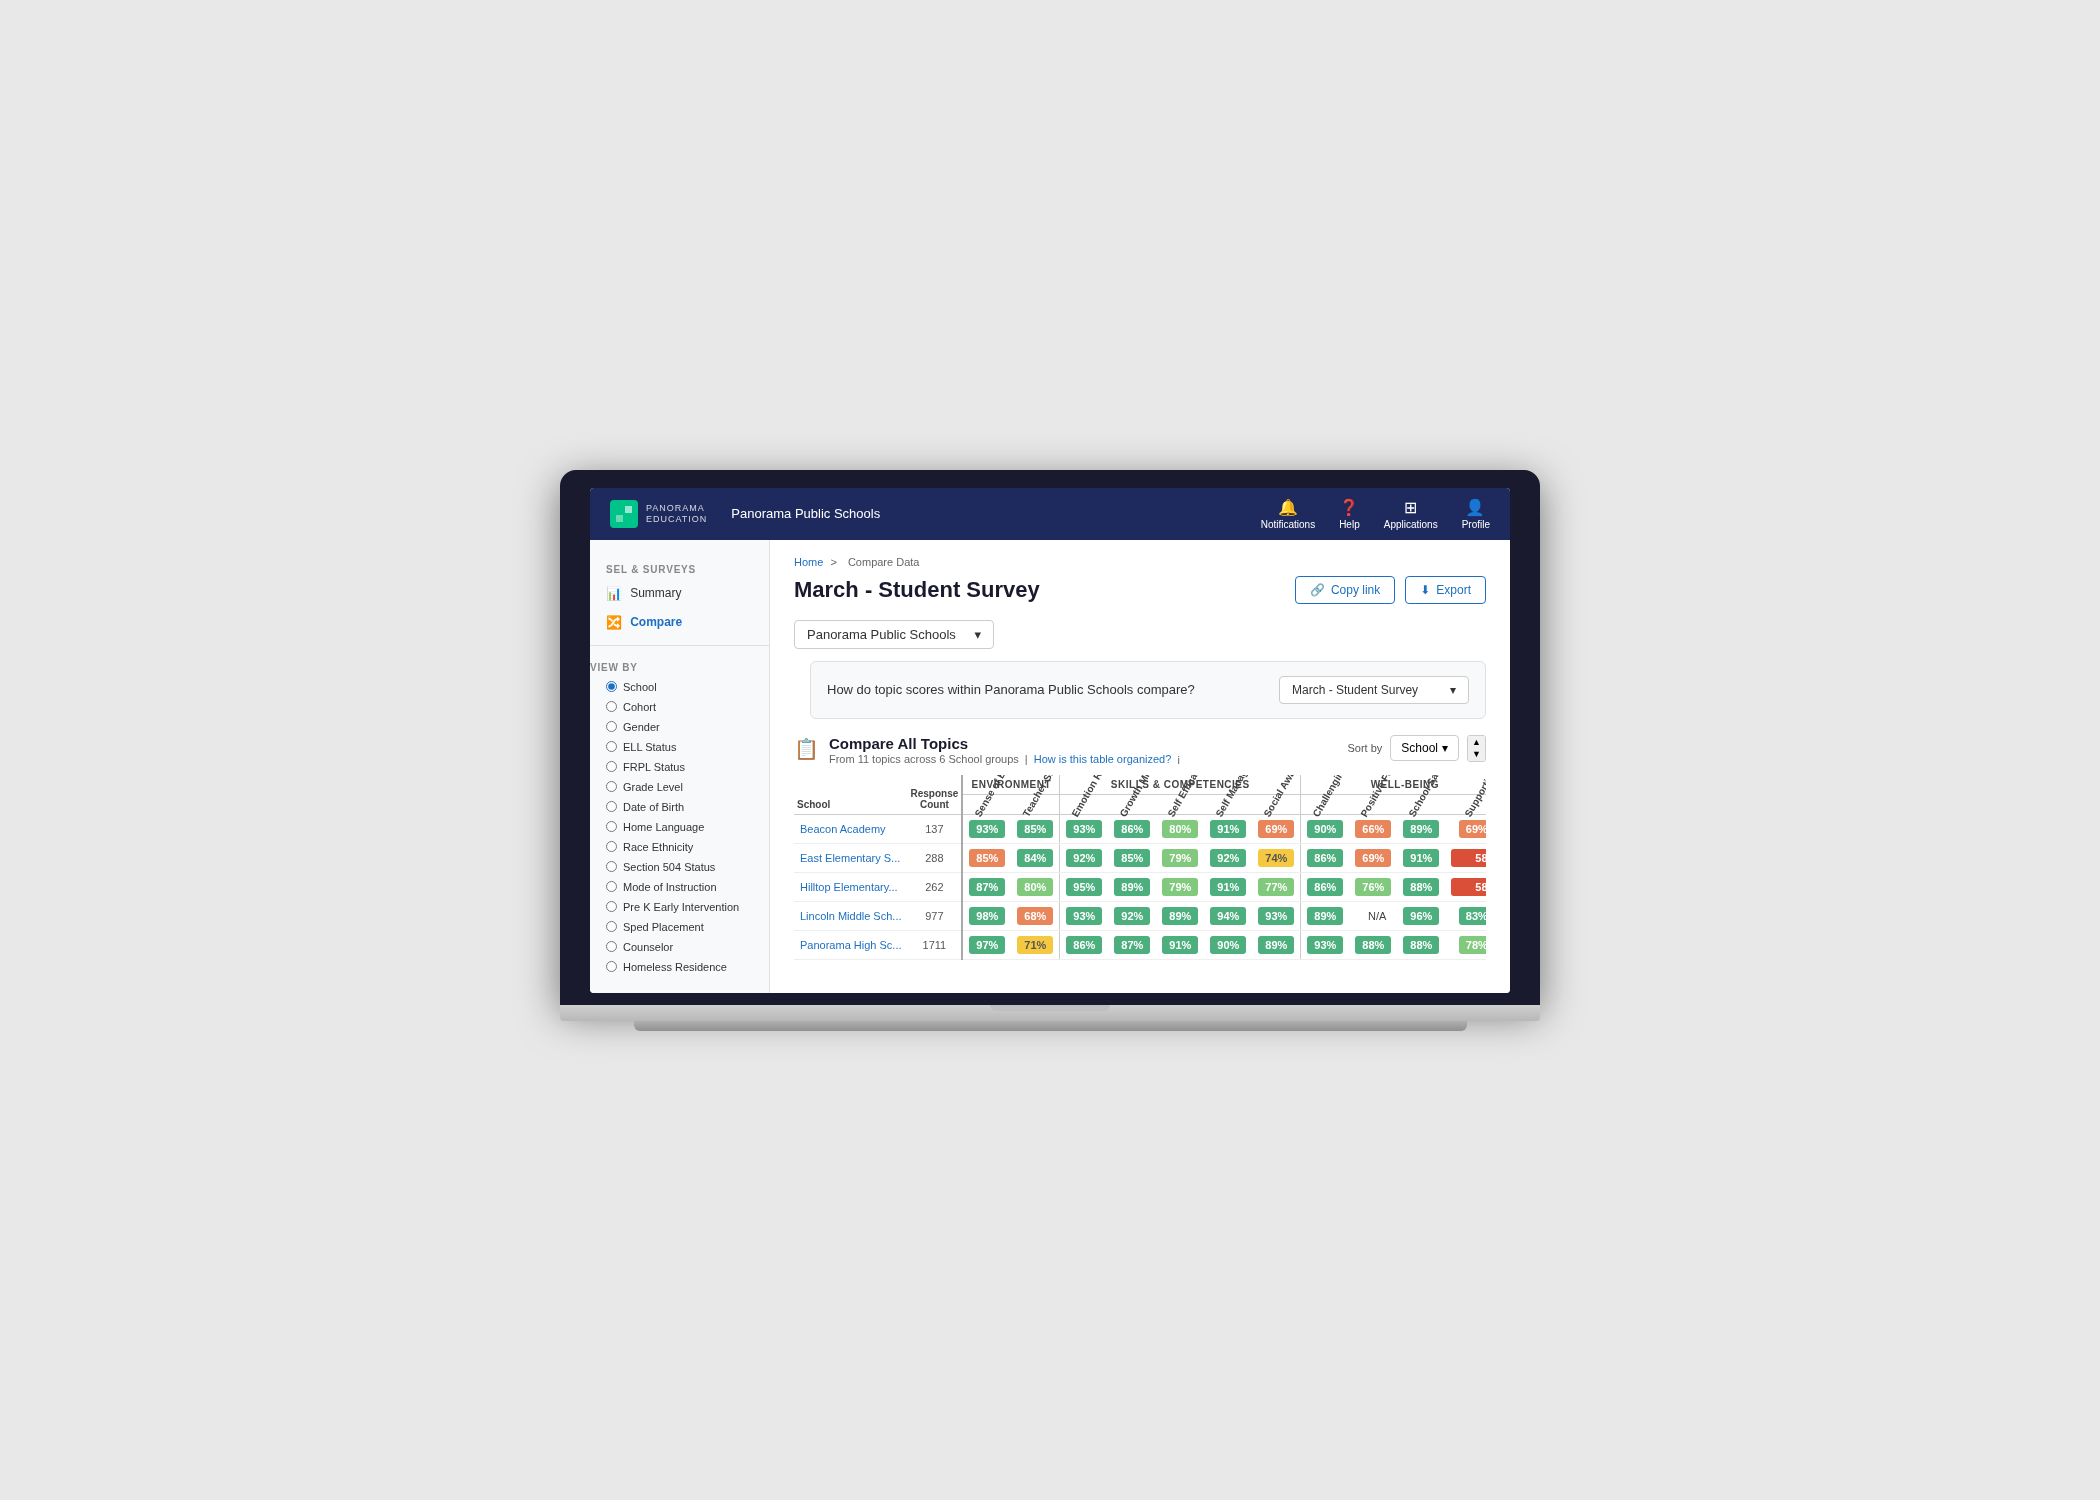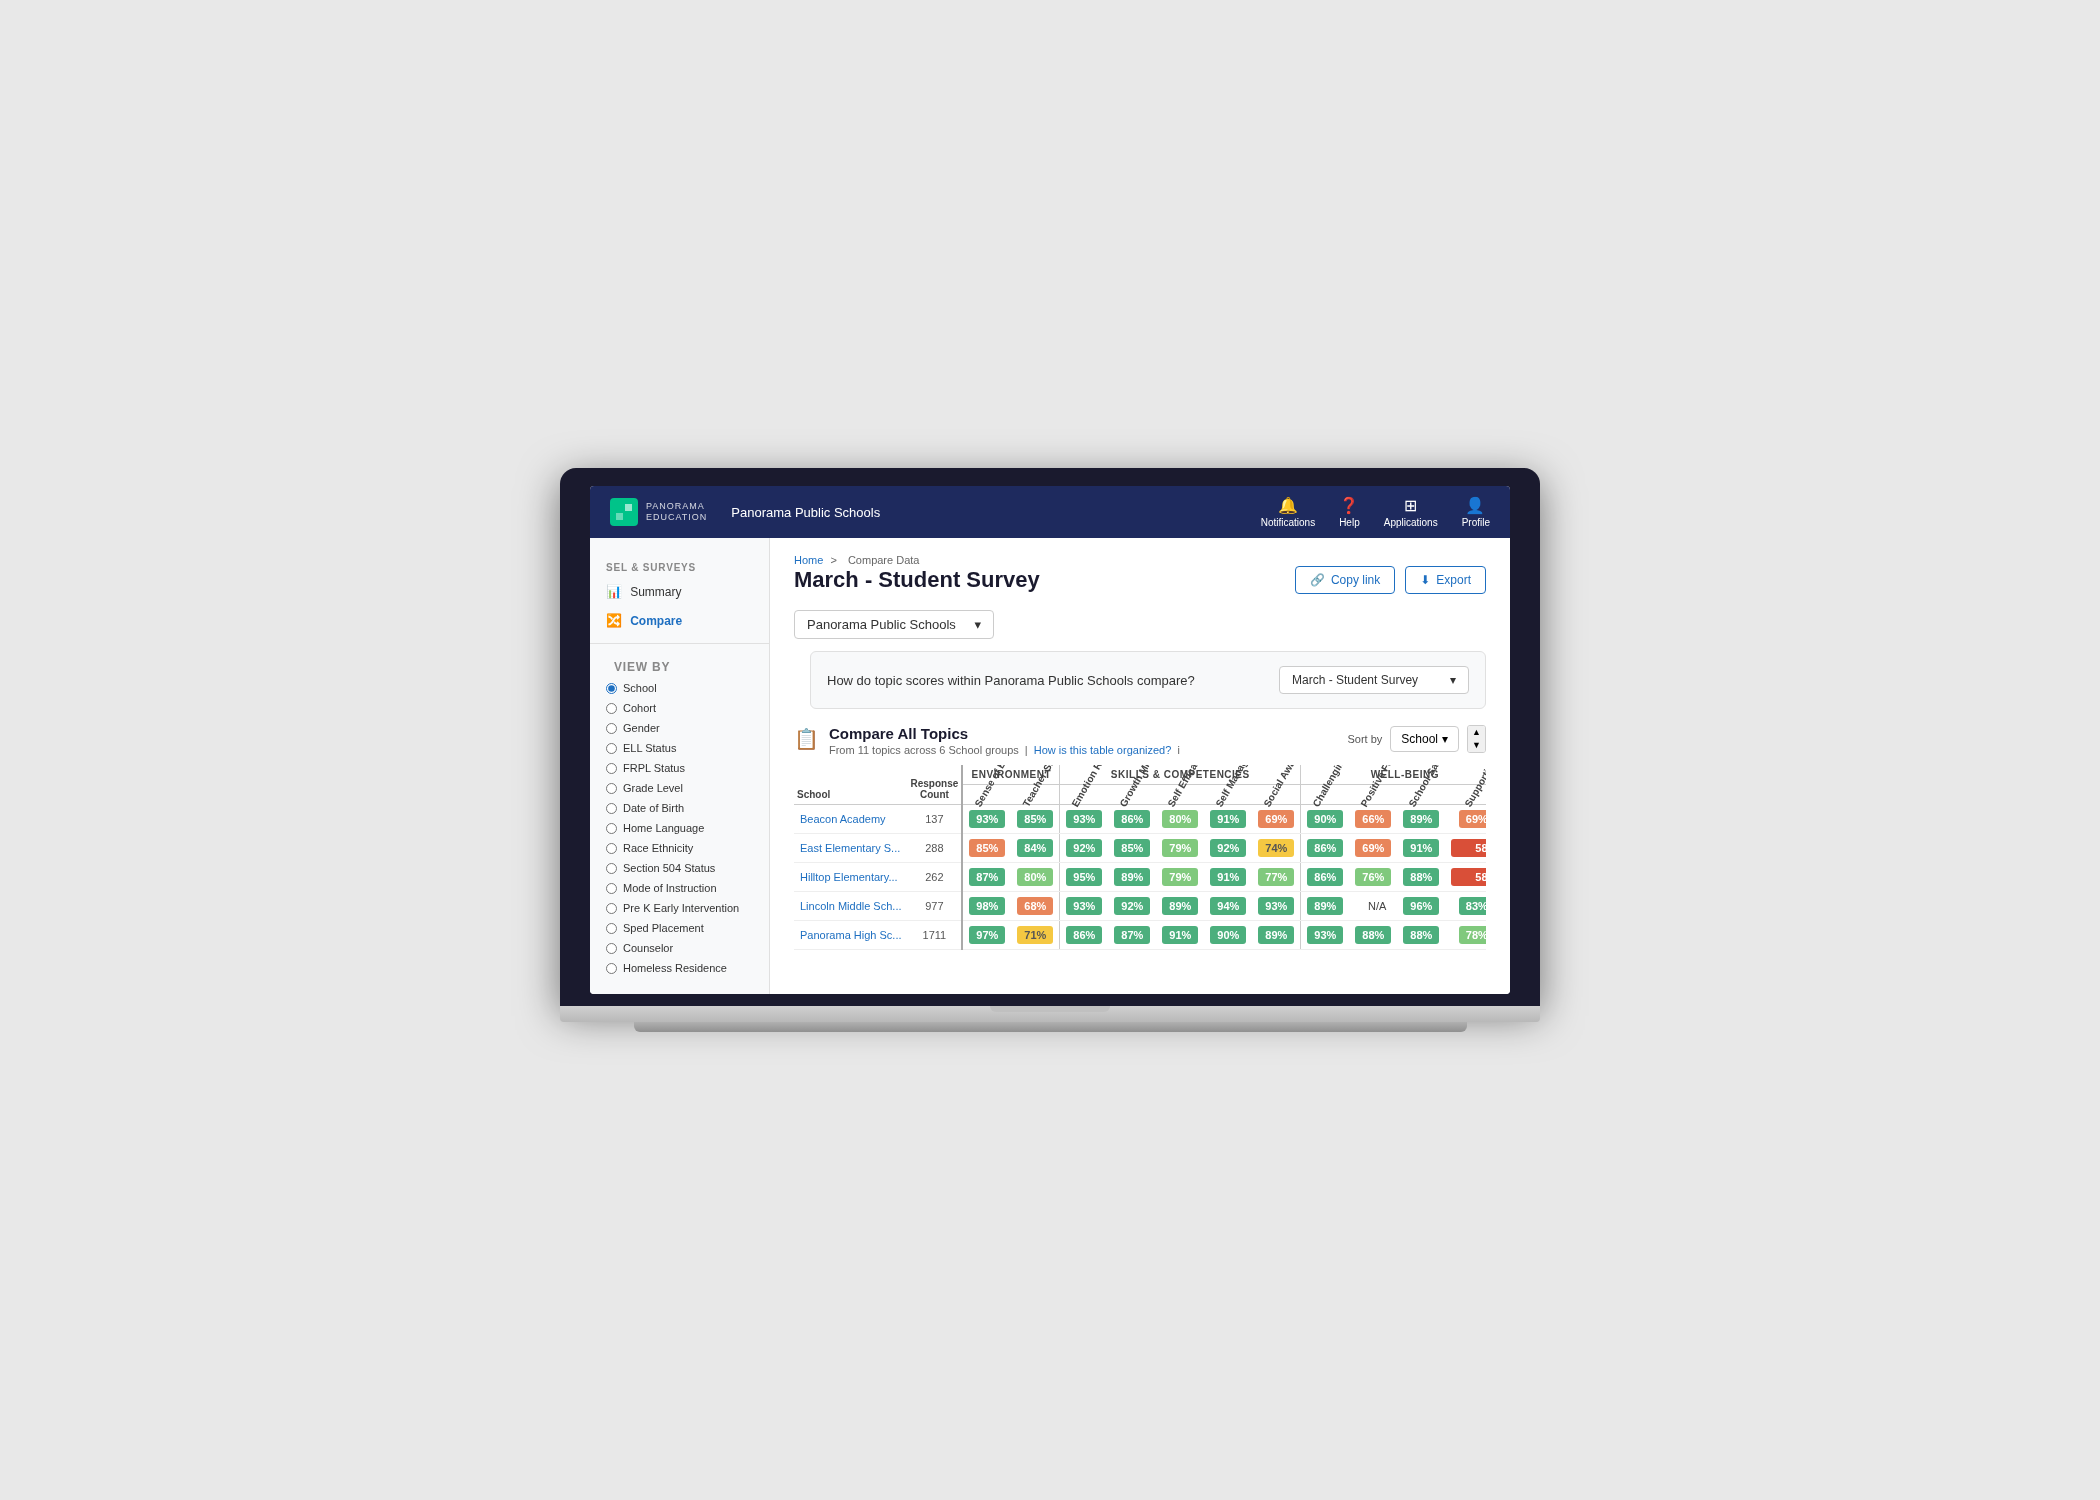--- a/index.html
+++ b/index.html
@@ -144,25 +144,25 @@
       font-size: 13px;
     }
 
     .sidebar-divider {
       height: 1px;
       background: #e0e0e0;
       margin: 8px 0;
     }
 
     .view-by-title {
-      font-size: 12px;
+      font-size: 10px;
       font-weight: 700;
       color: #888;
       letter-spacing: 0.8px;
-      padding: 8px 24px 4px;
+      padding: 8px 0 4px;
       text-transform: uppercase;
     }
 
     .radio-item {
       display: flex;
       align-items: center;
       gap: 6px;
       padding: 4px 16px;
       font-size: 11px;
       color: #333;
@@ -179,20 +179,21 @@
     .content {
       flex: 1;
       padding: 16px 24px;
       overflow-y: auto;
       background: white;
     }
 
     .breadcrumb {
       font-size: 11px;
       color: #666;
+      margin-bottom: 8px;
     }
 
     .breadcrumb a {
       color: #1e6fc1;
       text-decoration: none;
     }
 
     .breadcrumb span {
       margin: 0 4px;
     }

